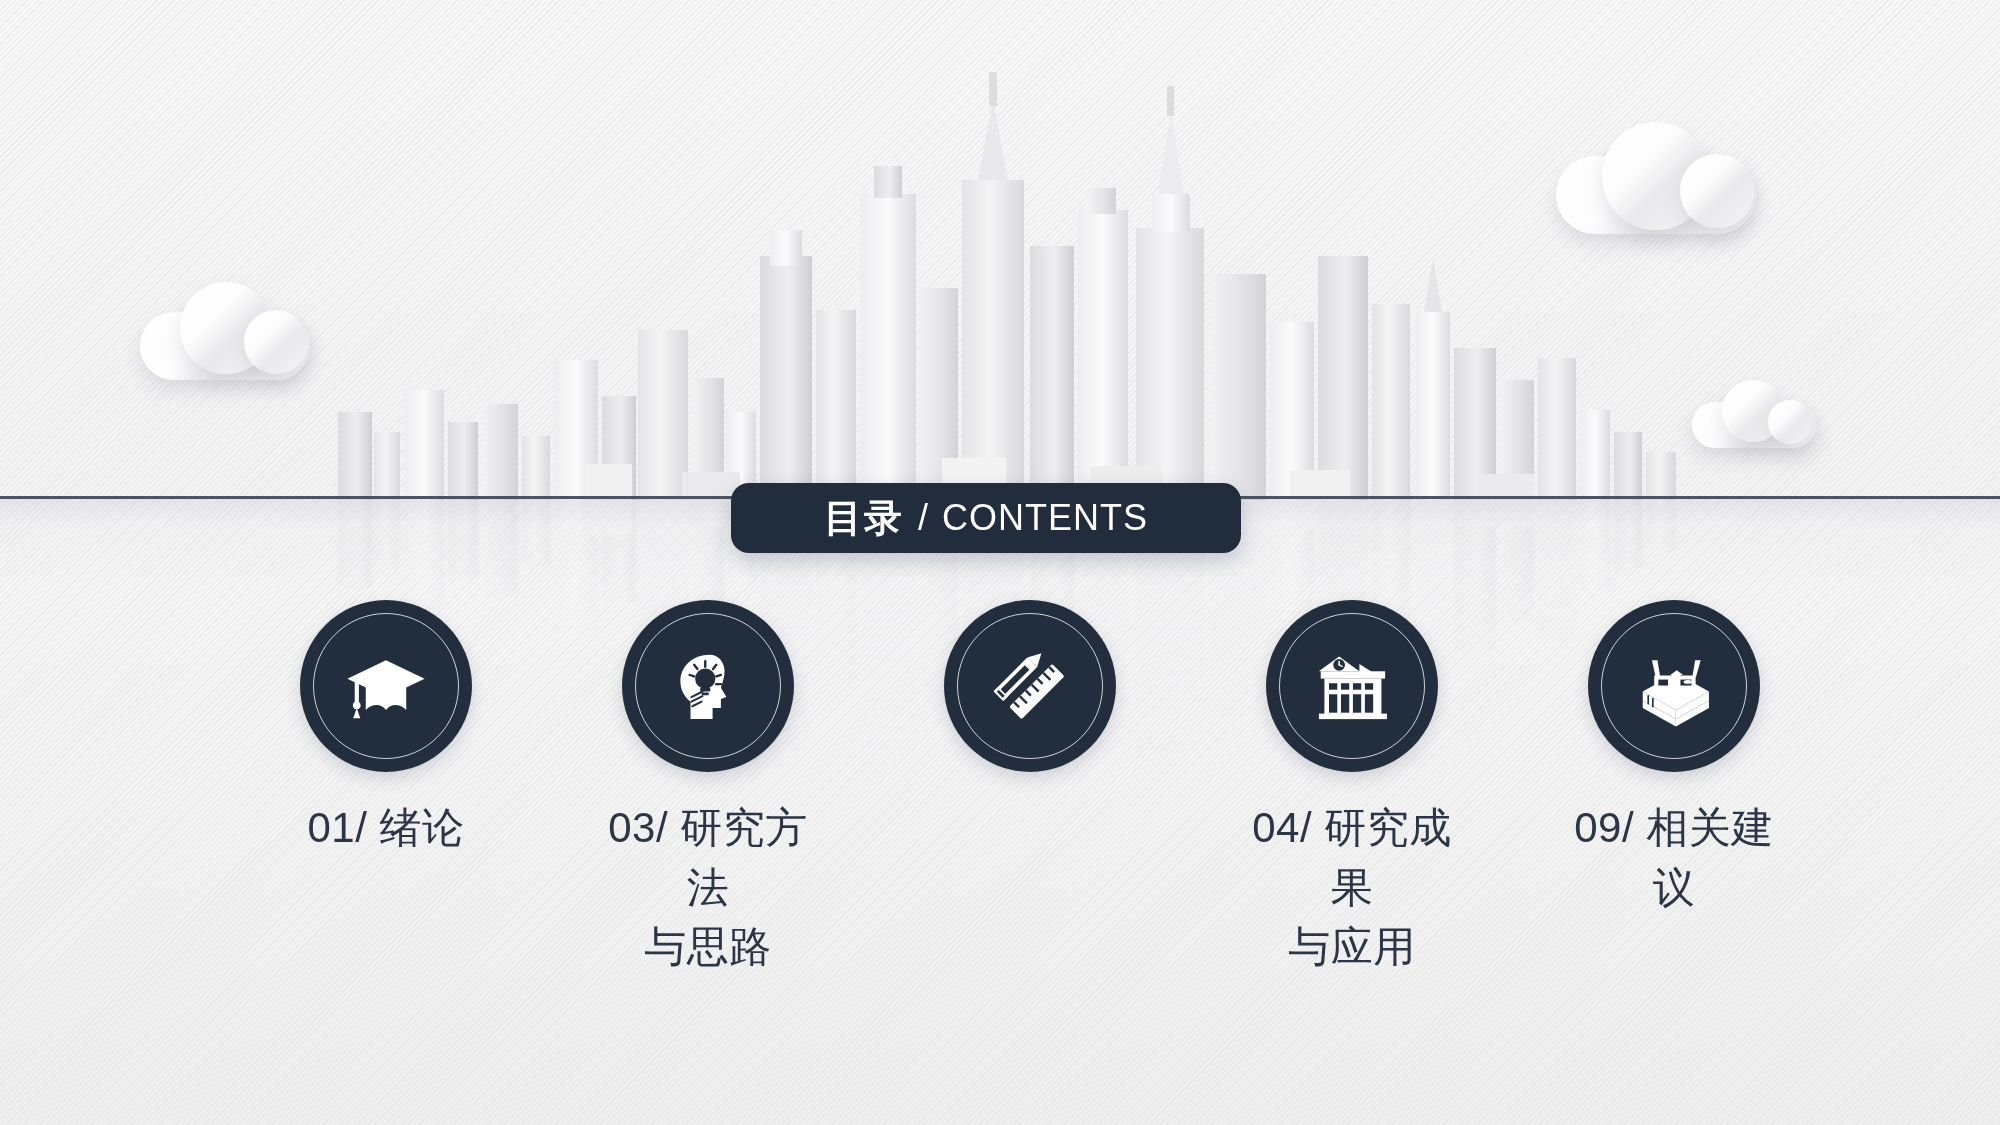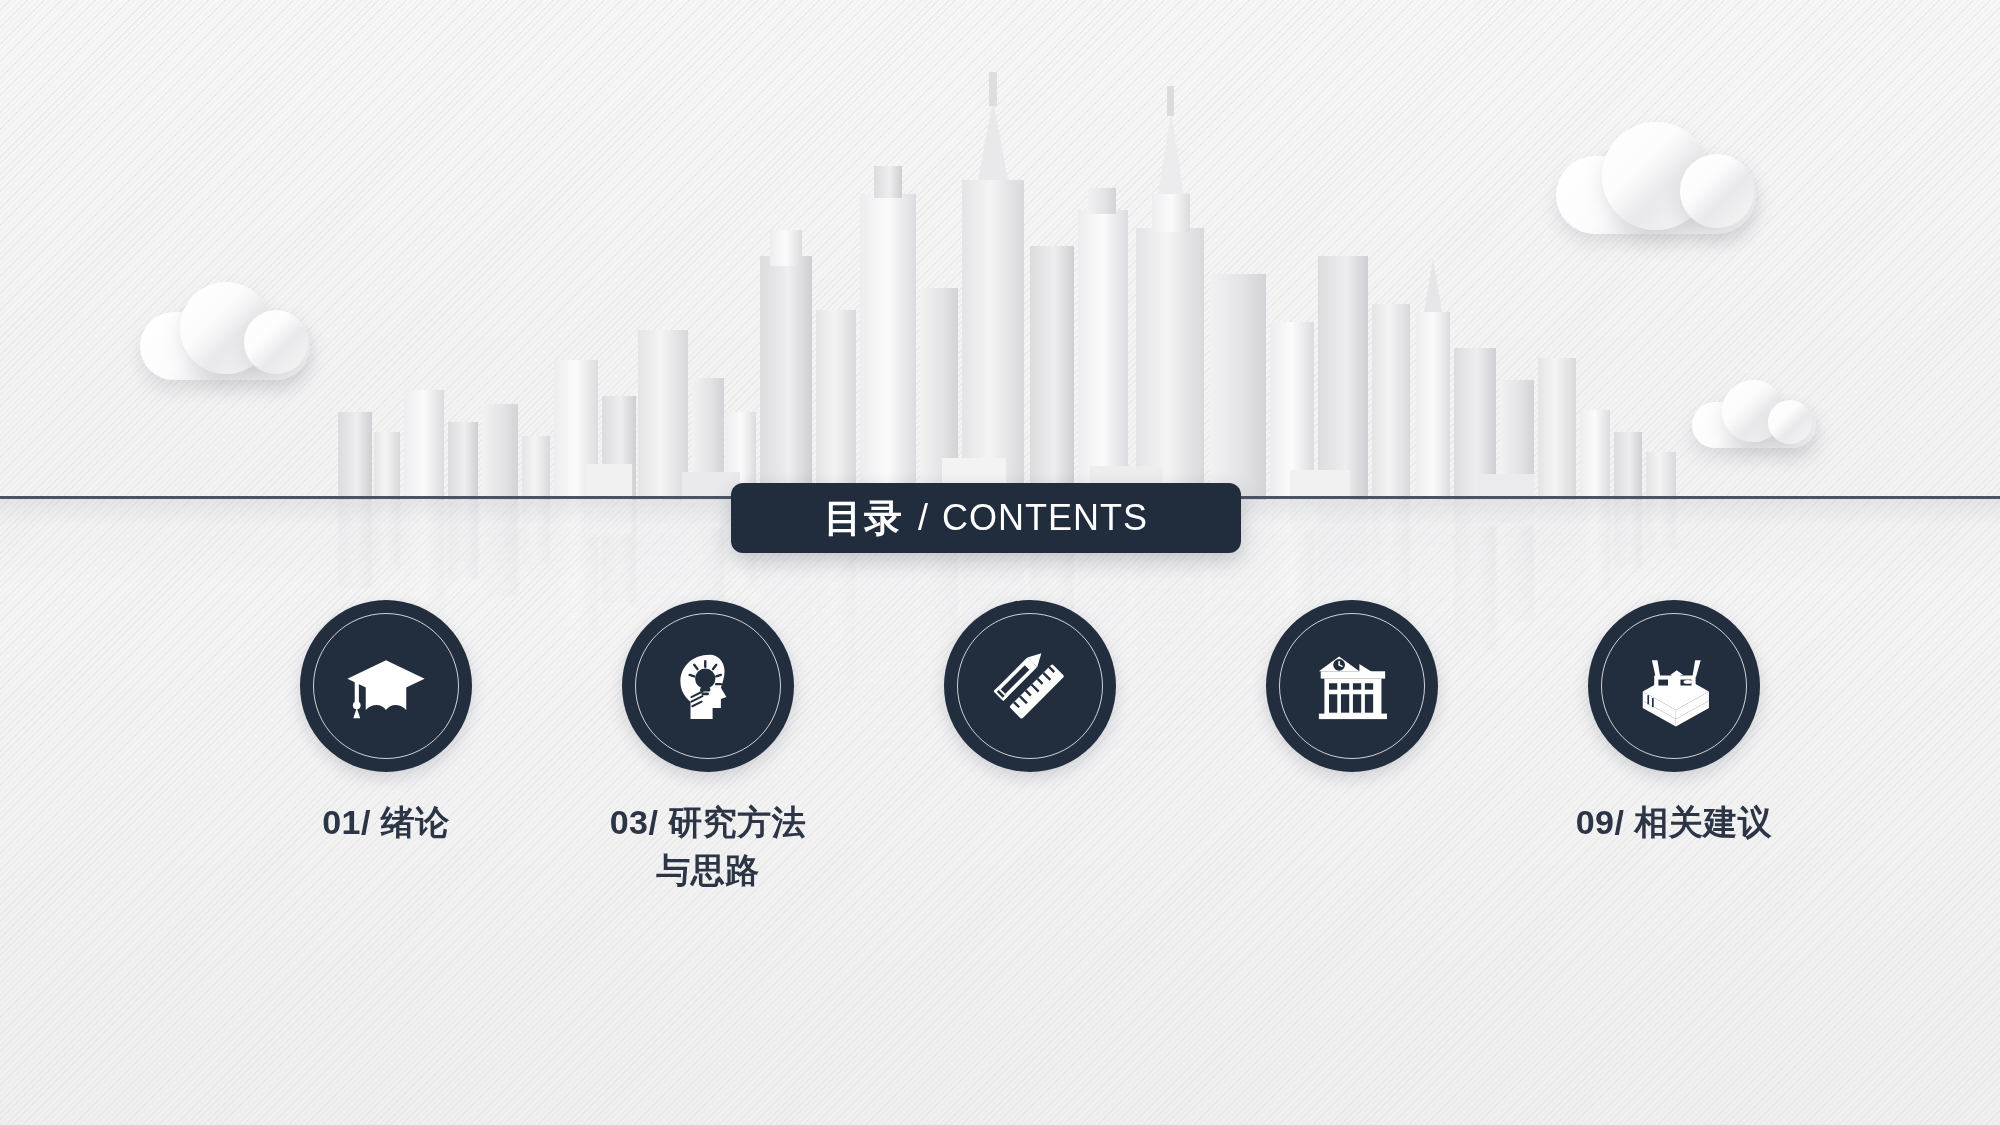--- a/index.html
+++ b/index.html
@@ -112,21 +112,21 @@
   }
 
   
   #contents-banner {
     position: absolute;
     left: 731px;
     top: 483px;
     width: 510px;
     height: 70px;
     background: #212c3c;
-    border-radius: 12px;
+    border-radius: 18px;
     box-shadow: 0 8px 20px rgba(40,48,62,0.22);
     display: flex;
     align-items: center;
     justify-content: center;
     gap: 14px;
     z-index: 6;
   }
   #contents-banner .cn {
     color: #ffffff;
     font-size: 38px;
@@ -184,22 +184,22 @@
   }
   .icon-circle svg {
     width: 92px;
     height: 92px;
     display: block;
   }
   .toc-label {
     margin-top: 26px;
     text-align: center;
     color: #2c3545;
-    font-size: 34px;
-    font-weight: 700;
+    font-size: 42px;
+    font-weight: 400;
     line-height: 1.42;
     letter-spacing: 0.5px;
     white-space: pre-line;
   }
 </style>
 </head>
 <body>
 
 <div id="slide">
 
@@ -416,20 +416,22 @@
             <rect x="38" y="47" width="9" height="7"></rect>
             <rect x="51" y="47" width="9" height="7"></rect>
             <rect x="64" y="47" width="9" height="7"></rect>
             <rect x="25" y="59" width="9" height="20"></rect>
             <rect x="38" y="59" width="9" height="20"></rect>
             <rect x="51" y="59" width="9" height="20"></rect>
             <rect x="64" y="59" width="9" height="20"></rect>
           </g>
         </svg>
       </div>
+      <div class="toc-label">04/ 研究成果
+与应用</div>
     </div>
 
     <div class="toc-item">
       <div class="icon-circle">
         <svg viewBox="0 0 100 100" aria-hidden="true">
 
           <polygon points="16,56 52,36 88,56 52,76" fill="#ffffff"></polygon>
           <polygon points="16,56 16,66 52,86 52,76" fill="#ffffff"></polygon>
           <polygon points="88,56 88,66 52,86 52,76" fill="#ffffff"></polygon>
           <polygon points="16,66 16,74 52,94 52,86" fill="#ffffff"></polygon>

